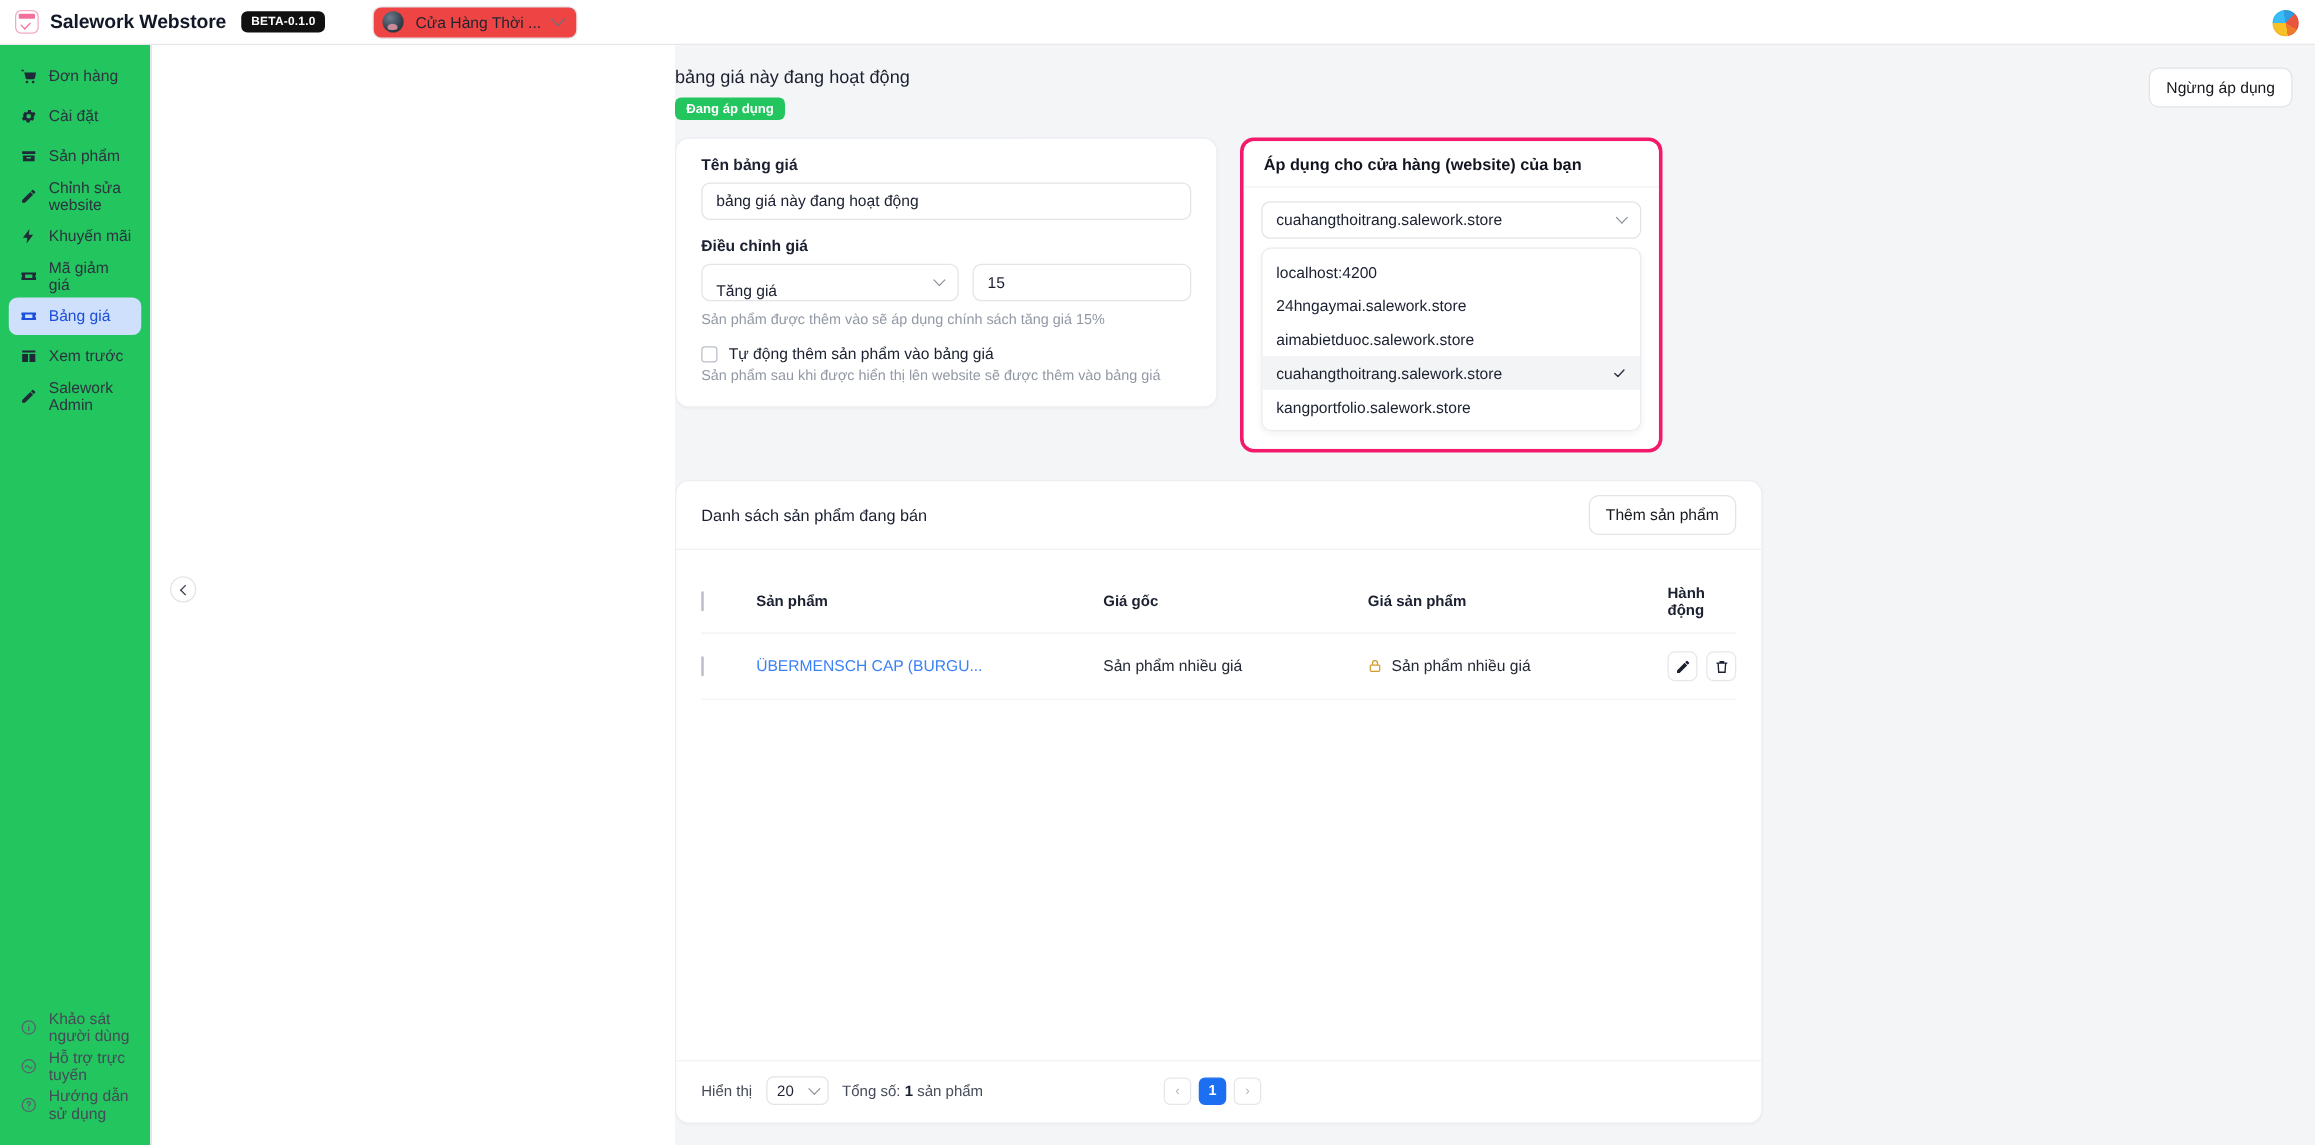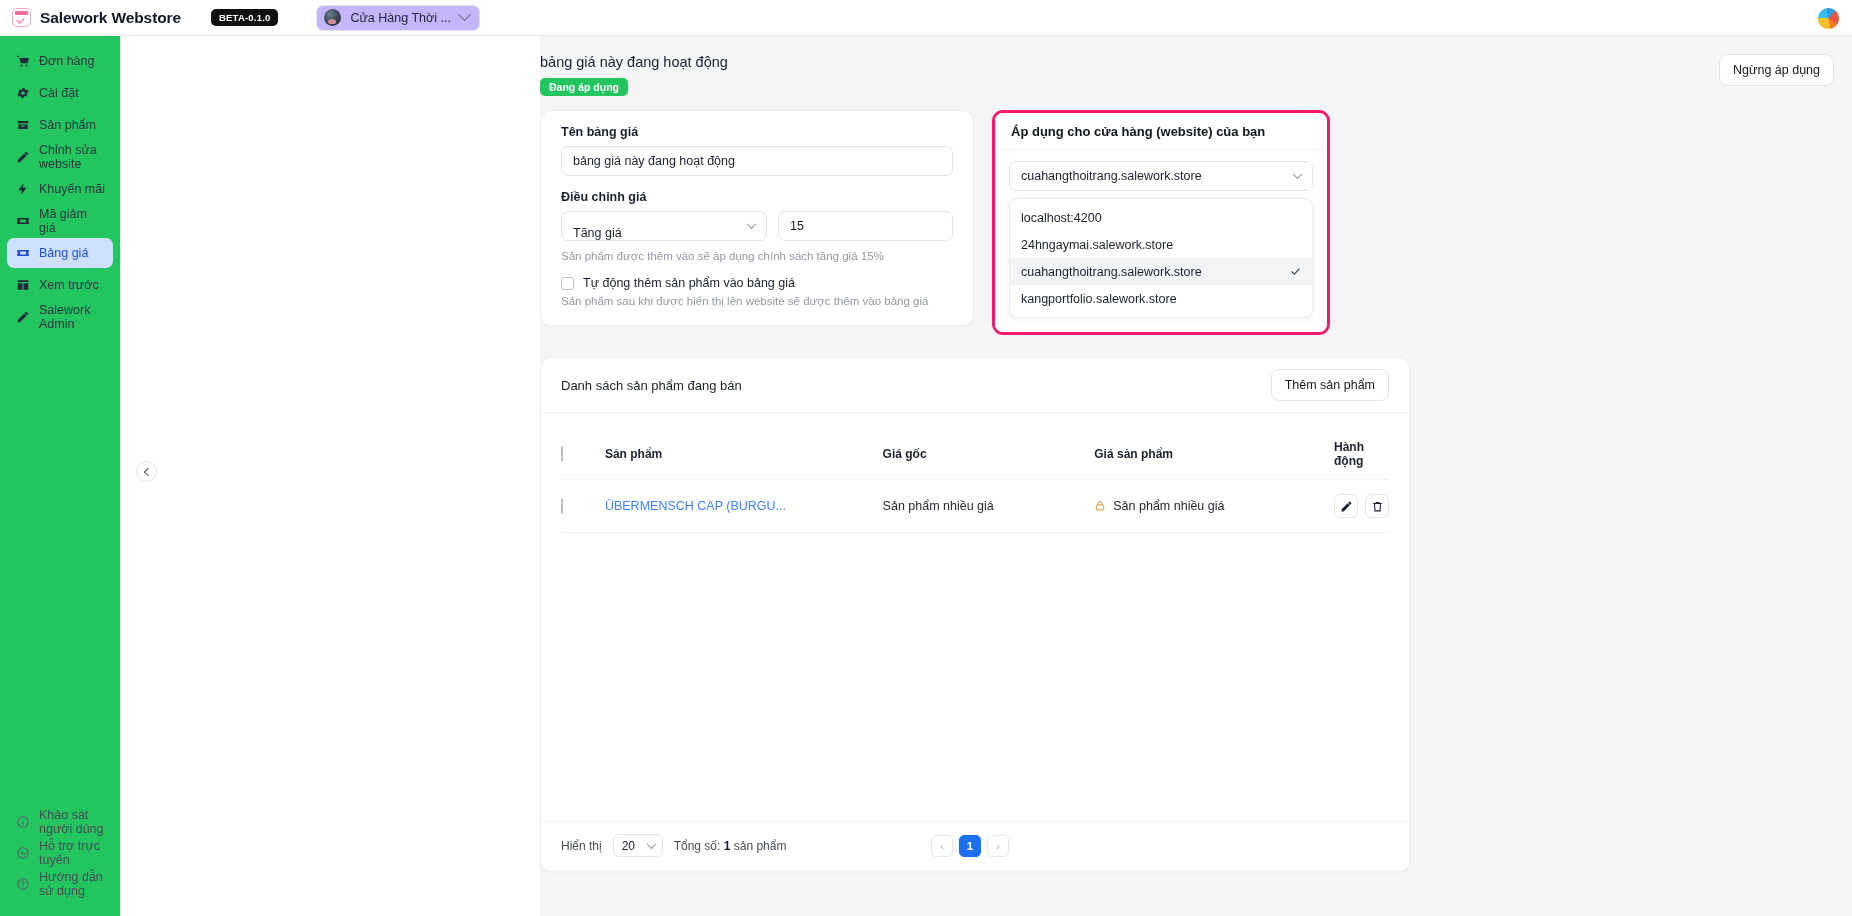--- a/index.html
+++ b/index.html
@@ -31,29 +31,29 @@
     background: #f2709c; border-radius: 1px;
   }
   .brand-logo::after {
     content: ""; position: absolute; left: 4px; top: 8px;
     width: 6px; height: 4px;
     border-left: 1.6px solid #f2709c; border-bottom: 1.6px solid #f2709c;
     transform: rotate(-45deg);
   }
   .brand-name { font-size: 15.5px; font-weight: 700; letter-spacing: -0.1px; color: #111827; }
   .beta-badge {
-    margin-left: 21px; background: #111111; color: #ffffff;
+    margin-left: 3px; background: #111111; color: #ffffff;
     font-size: 9.5px; font-weight: 700; letter-spacing: 0.2px;
     padding: 3px 8px; border-radius: 5px;
   }
   .store-switcher {
     margin-left: 38px;
     display: flex; align-items: center; gap: 9px;
     border: 1px solid #e2e3e7; border-radius: 7px;
-    background: #c4b5fd;
+    background: #ef4444;
     height: 26px; padding: 0 10px 0 7px;
     min-width: 160px;
     cursor: pointer;
   }
   .store-avatar {
     width: 17px; height: 17px; border-radius: 50%;
     background: radial-gradient(circle at 35% 30%, #6b7d8f 0%, #3a4450 55%, #20262d 100%);
     flex: none; position: relative; overflow: hidden;
   }
   .store-avatar::after {
@@ -441,20 +441,23 @@
             <div class="sel-box">
               <span>cuahangthoitrang.salework.store</span>
               <span class="chev-sm"></span>
             </div>
             <div class="dd-list">
               <div class="dd-item">
                 <span>localhost:4200</span>
               </div>
               <div class="dd-item">
                 <span>24hngaymai.salework.store</span>
+              </div>
+              <div class="dd-item">
+                <span>aimabietduoc.salework.store</span>
               </div>
               <div class="dd-item selected">
                 <span>cuahangthoitrang.salework.store</span>
                 <span class="tick">
                     <svg viewBox="0 0 24 24" fill="none" stroke="currentColor" stroke-width="2.4" stroke-linecap="round" stroke-linejoin="round">
                       <path d="M4 12.5 9.5 18 20 6.5"></path>
                     </svg>
                   </span>
               </div>
               <div class="dd-item">

